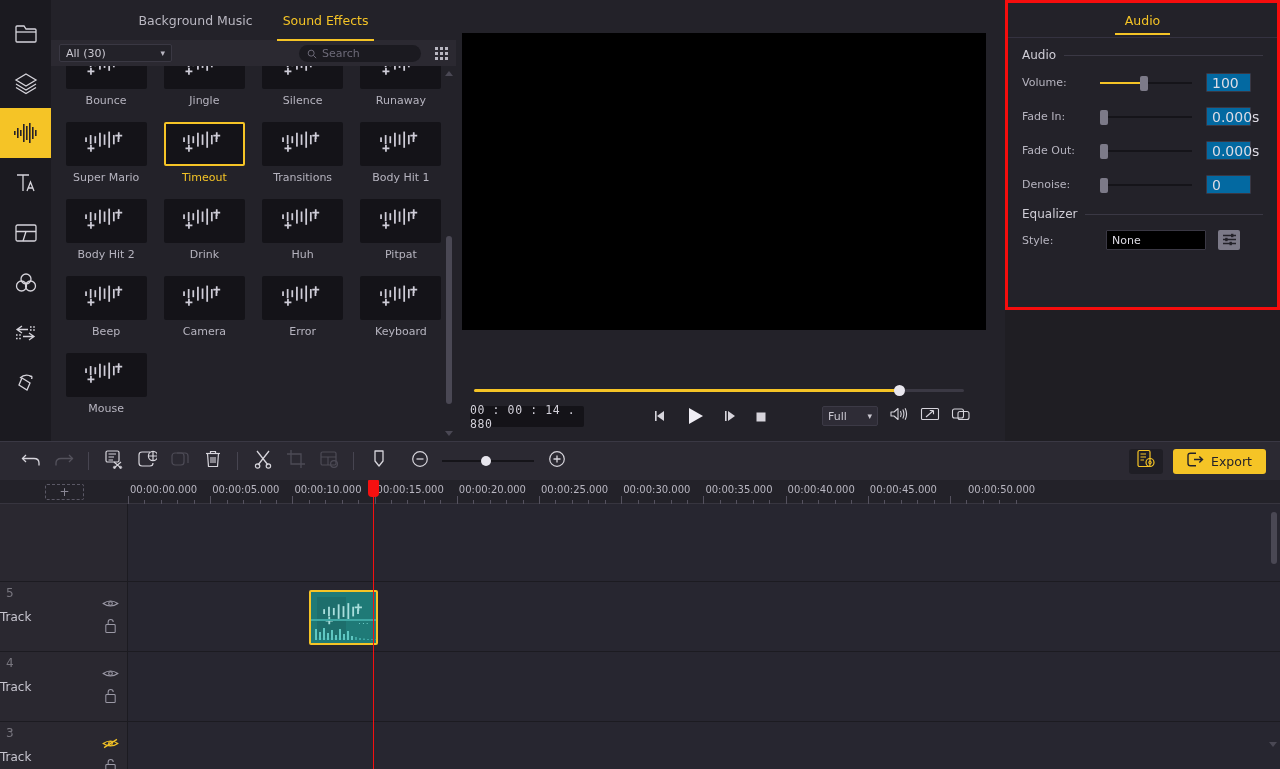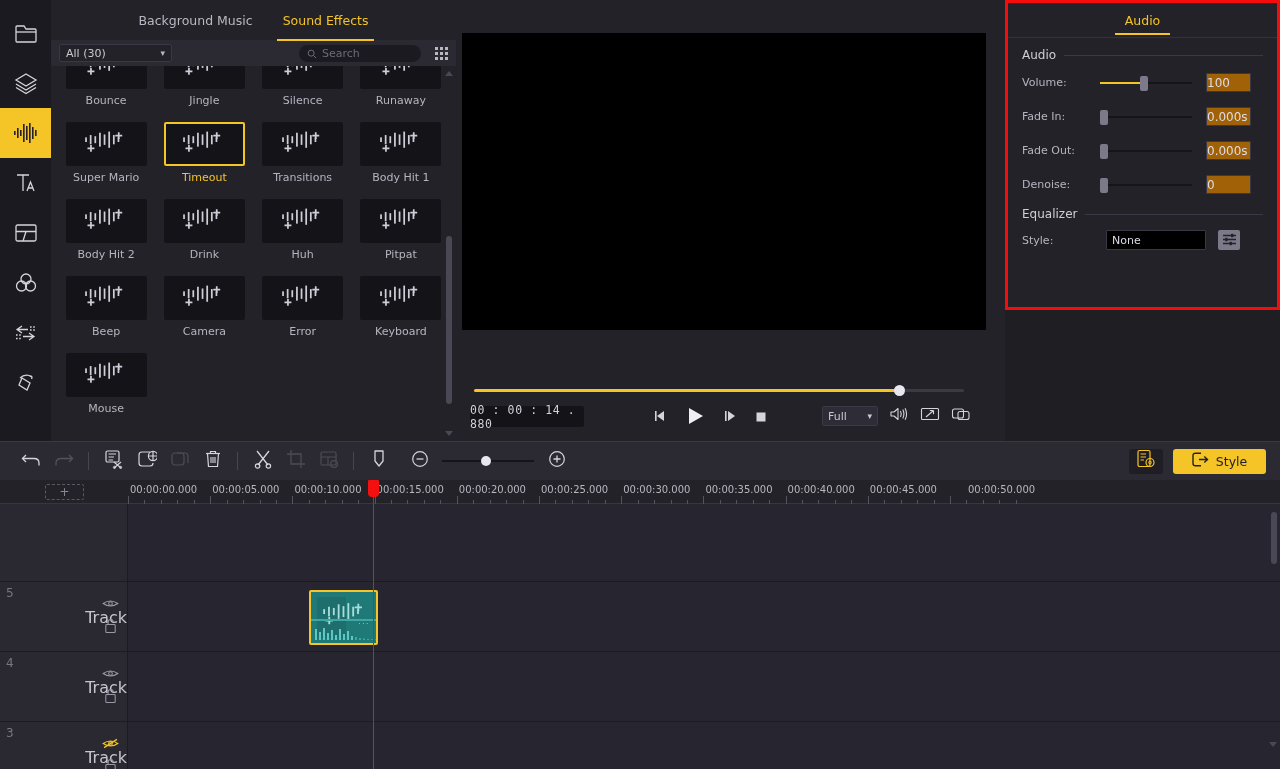--- a/index.html
+++ b/index.html
@@ -134,22 +134,22 @@
     display:flex;align-items:center;gap:8px;font-size:12px;color:#cfcdd6;margin-top:10px;margin-bottom:8px;
   }
   .sect-title .line{flex:1;height:1px;background:#3a3844;}
   .prow{display:flex;align-items:center;height:25px;margin-bottom:9px;}
   .plabel{width:78px;font-size:11px;color:#b6b4bf;}
   .sliderwrap{position:relative;width:92px;height:16px;margin-right:14px;}
   .s-track{position:absolute;top:7px;left:0;width:92px;height:2px;background:#151419;}
   .s-fill{position:absolute;top:7px;left:0;height:2px;background:#f5c426;}
   .s-knob{position:absolute;top:1px;width:8px;height:15px;background:#7c7a88;border-radius:2px;}
   .pval{
-    width:45px;height:19px;background:#a16207;border:1px solid #3a3844;border-radius:1px;
-    display:flex;align-items:center;font-size:12px;color:#dedce5;cursor:text;
+    width:45px;height:19px;background:#0369a1;border:1px solid #3a3844;border-radius:1px;
+    display:flex;align-items:center;padding-left:5px;font-size:14px;color:#dedce5;cursor:text;
   }
   .eqrow{display:flex;align-items:center;height:22px;gap:6px;}
   .eqsel{
     width:100px;height:20px;background:#000;border:1px solid #3a3844;border-radius:1px;
     display:flex;align-items:center;padding-left:5px;font-size:11px;color:#dedce5;cursor:pointer;
   }
   .eqbtn{
     width:22px;height:20px;margin-left:6px;background:#7c7a88;border-radius:2px;
     display:flex;align-items:center;justify-content:center;cursor:pointer;
   }
@@ -181,21 +181,21 @@
   .addtrack{
     position:absolute;left:45px;top:4px;width:39px;height:16px;border:1px dashed #5a5865;border-radius:2px;
     display:flex;align-items:center;justify-content:center;color:#8a8895;font-size:12px;cursor:pointer;
   }
   .ruler-area{position:absolute;left:128px;top:0;right:0;height:24px;overflow:hidden;}
   .rtick{position:absolute;bottom:0;width:1px;background:#55525f;}
   .rlabel{position:absolute;top:4px;font-size:10px;color:#b8b6c1;white-space:nowrap;font-family:"DejaVu Sans","Liberation Sans",sans-serif;}
   .lane-left{position:absolute;left:0;width:128px;background:#2a2830;border-bottom:1px solid #1c1b21;border-right:1px solid #1c1b21;}
   .lane-body{position:absolute;left:128px;right:0;background:#272630;border-bottom:1px solid #1c1b21;}
   .lane-num{position:absolute;left:6px;top:4px;font-size:12px;color:#78767f;}
-  .lane-name{position:absolute;left:0;right:0;top:50%;transform:translateY(-50%);text-align:right;font-size:16px;color:#c7c5cf;}
+  .lane-name{position:absolute;left:0;right:0;top:50%;transform:translateY(-50%);text-align:left;font-size:12px;color:#c7c5cf;}
   .lane-eye{position:absolute;right:8px;top:12px;cursor:pointer;}
   .lane-lock{position:absolute;right:9px;top:36px;cursor:pointer;}
   .spacer-lane{position:absolute;left:0;right:0;background:#272630;}
   .clip{
     position:absolute;background:#1f7a77;border:2px solid #f5c426;border-radius:2px;overflow:hidden;cursor:pointer;
   }
   .playhead{position:absolute;top:0;width:1px;background:#f51010;z-index:30;pointer-events:none;}
   .playhead-top{position:absolute;top:0;width:11px;height:17px;background:#f51010;border-radius:1px 1px 4px 4px;z-index:31;cursor:pointer;}
   .tl-scroll-v{position:absolute;right:2px;top:26px;width:8px;height:155px;}
   .tl-scroll-v .thumbp{position:absolute;left:1px;top:6px;width:6px;height:52px;background:#4a4854;border-radius:3px;}
@@ -864,21 +864,21 @@
               <circle cx="14" cy="13.5" r="1.4" stroke="#f5c426" fill="none" stroke-width="1"></circle>
             </svg></span>
         </div>
       <div class="exportbtn">
         <span>
           <svg width="17" height="15" viewBox="0 0 17 15">
               <path d="M9 1.2 L3.5 1.2 Q1 1.2 1 3.8 L1 11.2 Q1 13.8 3.5 13.8 L9 13.8" stroke="#23222a" fill="none" stroke-width="1.4"></path>
               <path d="M7 7.5 L15.5 7.5 M12.3 4.6 L15.5 7.5 L12.3 10.4" stroke="#23222a" fill="none" stroke-width="1.4"></path>
             </svg>
         </span>
-        <span>Style</span>
+        <span>Export</span>
       </div>
     </div>
   </div>
 
   <div class="timeline">
     <div class="ruler">
       <div class="addtrack">+</div>
       <div class="ruler-area" id="ruler-area">
           <div class="rlabel" style="left: 2px;">00:00:00.000</div>
           <div class="rtick" style="left: 0px; height: 8px;"></div>

